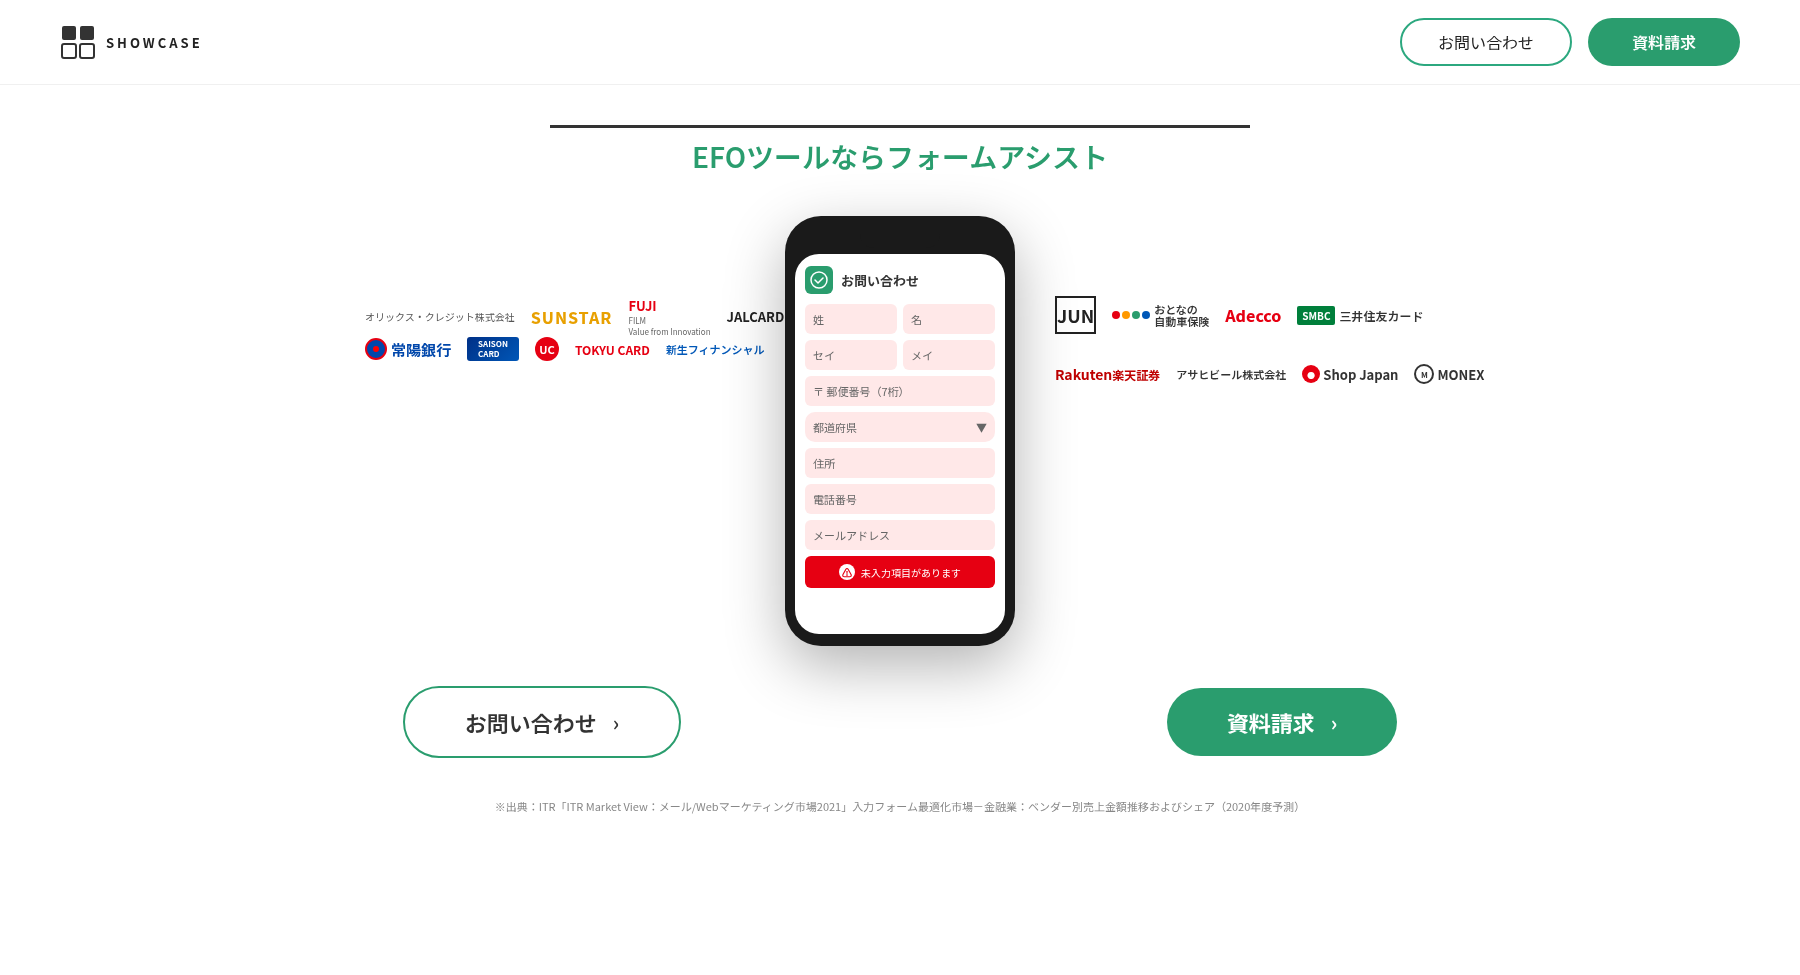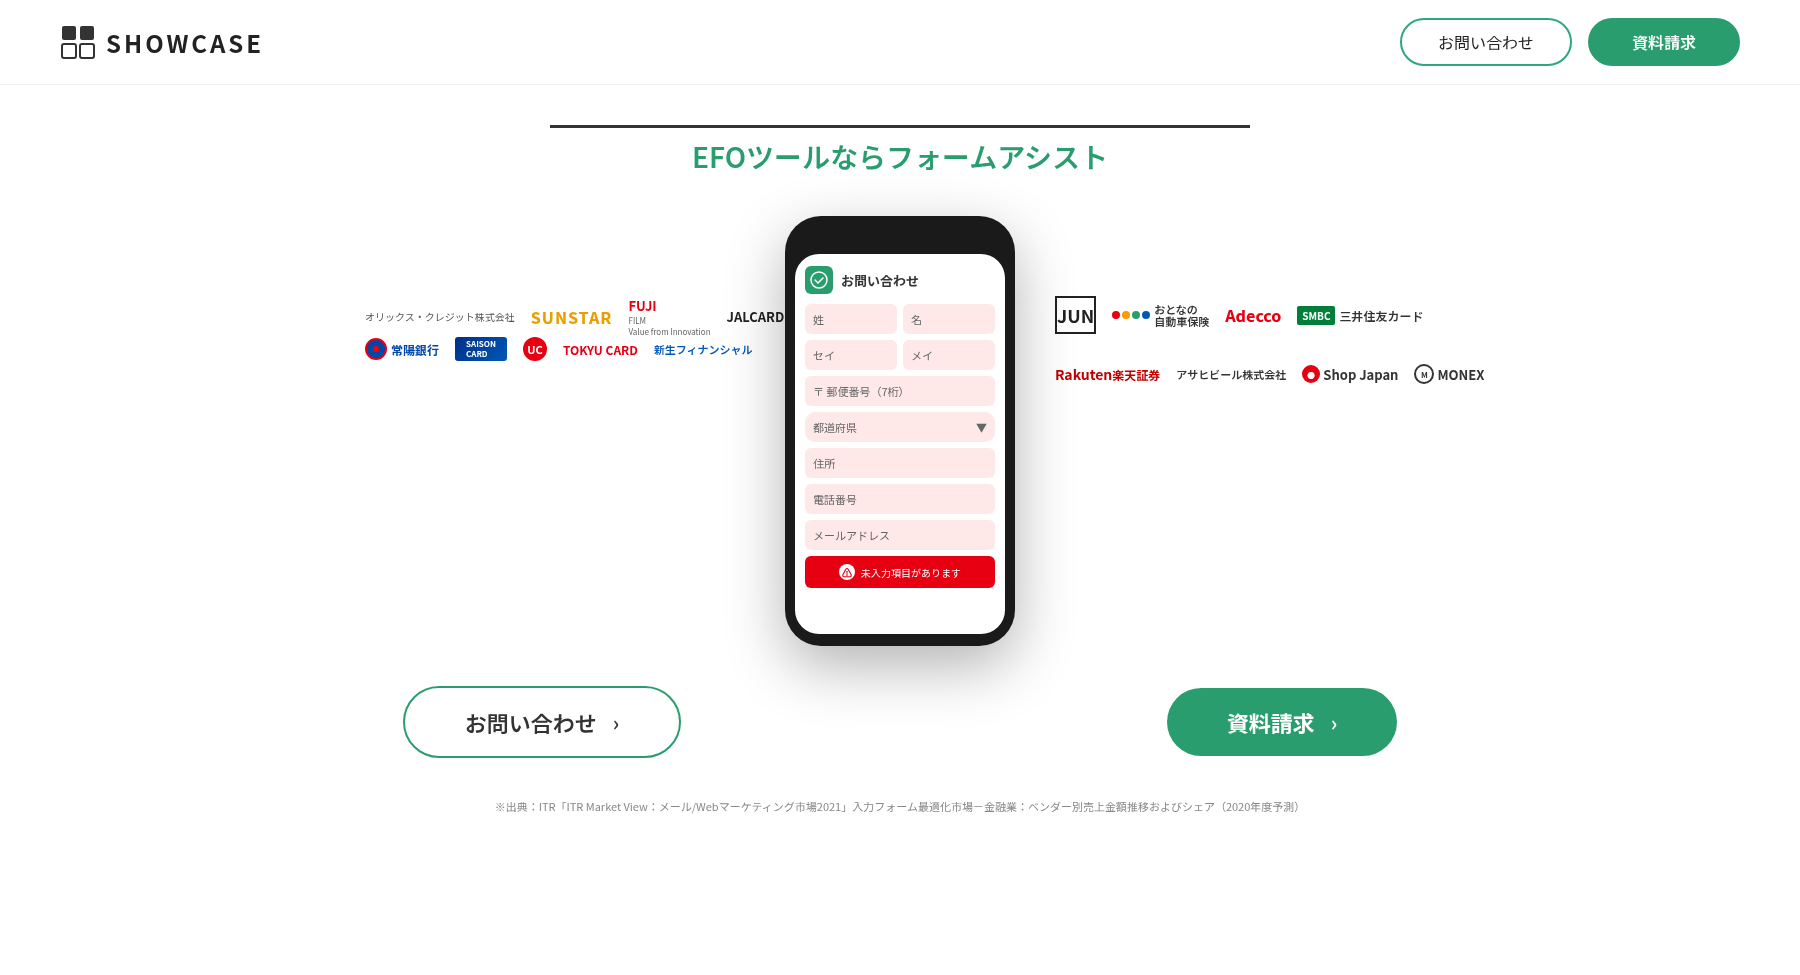--- a/index.html
+++ b/index.html
@@ -24,21 +24,21 @@
     .logo-area {
       display: flex;
       align-items: center;
       gap: 10px;
     }
     .logo-icon {
       width: 36px;
       height: 36px;
     }
     .logo-text {
-      font-size: 24px;
+      font-size: 13px;
       font-weight: 700;
       letter-spacing: 3px;
       color: #222;
     }
     .header-buttons {
       display: flex;
       gap: 16px;
     }
     .btn-outline {
       border: 2px solid #2ca87f;
@@ -178,21 +178,21 @@
       display: flex; align-items: center; justify-content: center;
       color: white; font-size: 10px; font-weight: 700;
     }
     .brand-joyo { display: flex; align-items: center; gap: 4px; }
     .brand-joyo-icon {
       width: 22px; height: 22px; border-radius: 50%; 
       background: #0047ab; border: 2px solid #e60012;
       display: flex; align-items: center; justify-content: center;
     }
     .brand-joyo-dot { width: 6px; height: 6px; background: red; border-radius: 50%; }
-    .brand-joyo-text { font-size: 12px; font-weight: 700; color: #0047ab; }
+    .brand-joyo-text { font-size: 15px; font-weight: 700; color: #0047ab; }
     .brand-saison {
       background: linear-gradient(135deg, #003087, #0057b7);
       color: white; font-size: 8px; font-weight: 700;
       padding: 2px 11px; border-radius: 3px;
       line-height: 1.2;
     }
     .brand-uc {
       background: #e60012; color: white; font-size: 11px; font-weight: 700;
       width: 24px; height: 24px; border-radius: 50%;
       display: flex; align-items: center; justify-content: center;

